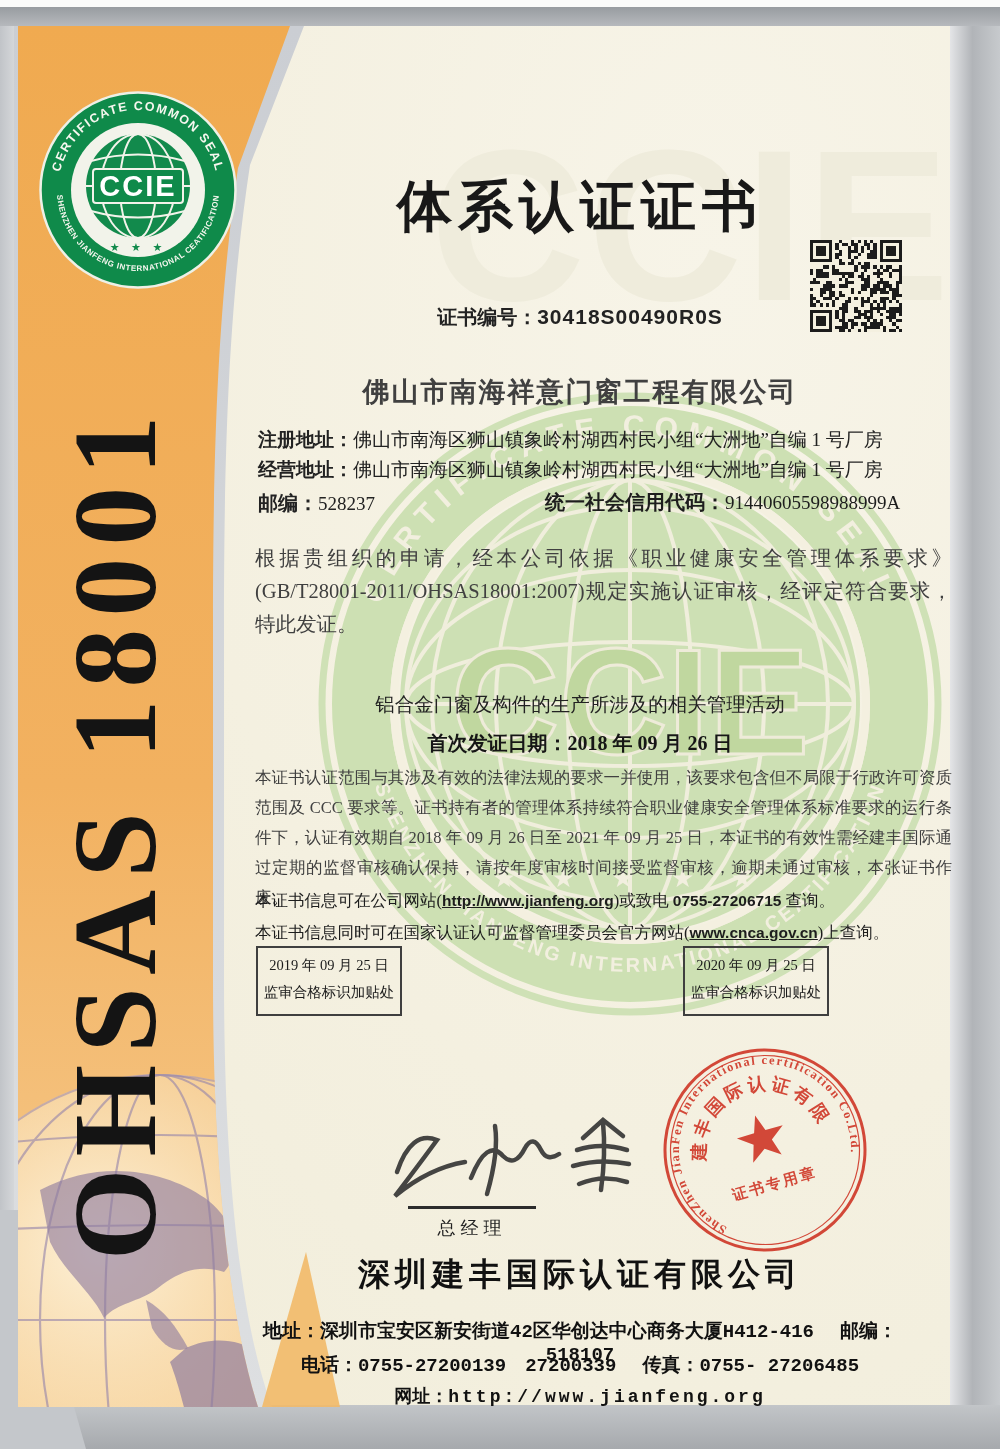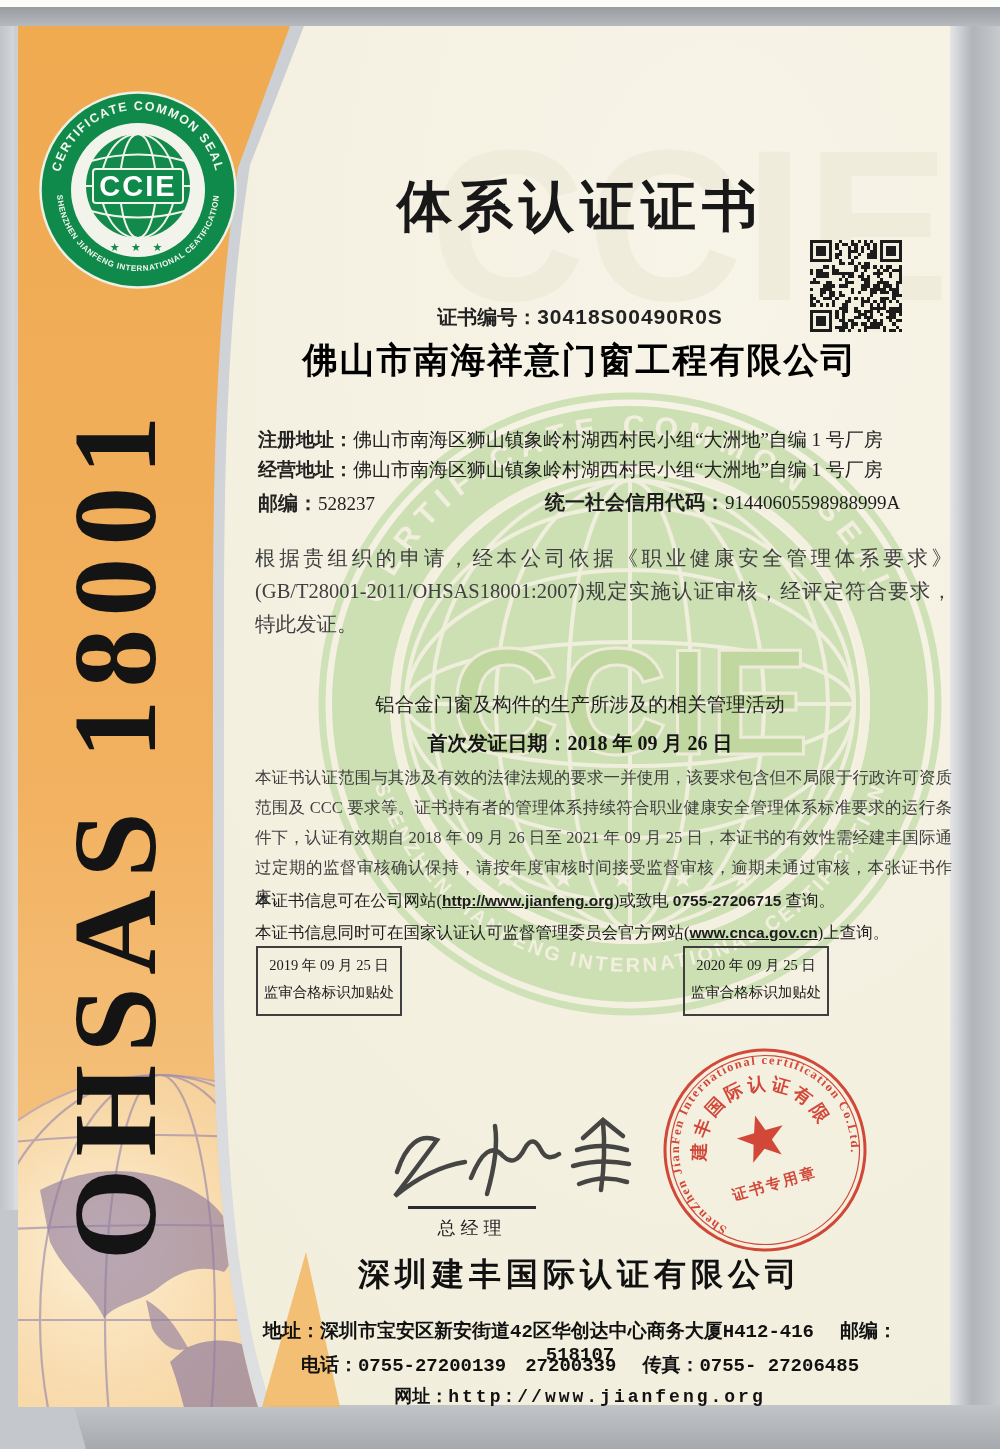--- a/index.html
+++ b/index.html
@@ -17,21 +17,21 @@
   
   #paper{left:18px;top:26px;width:932px;height:1379px;
     background:radial-gradient(ellipse at 75% 18%, #f7f4e8 0%, #f4f0e0 55%, #f1edda 100%);}
   .wm-ccie{left:430px;top:118px;font-size:215px;font-weight:bold;color:#efecdc;letter-spacing:2px;line-height:1;}
   
   .ctr{left:250px;width:660px;text-align:center;}
   .title1{top:96px;font-size:55px;color:#181818;letter-spacing:3px;}
   .title2{top:170px;font-size:55px;color:#181818;letter-spacing:6px;}
   .certno{top:304px;font-size:20px;color:#222;}
   .certno .num{font-size:21px;letter-spacing:1px;}
-  .company{top:337px;font-size:35px;color:#000000;letter-spacing:2px;}
+  .company{top:374px;font-size:27px;color:#404040;letter-spacing:2px;}
   .addr{left:258px;width:690px;font-size:19px;color:#222;}
   .lbl{font-weight:bold;}
   .para{left:255px;width:697px;text-align:justify;font-size:20.5px;line-height:33px;color:#404040;}
   .scopehead{top:648px;font-size:21.5px;color:#161616;letter-spacing:1px;}
   .scopetxt{top:691px;font-size:19.5px;color:#222;}
   .firstissue{top:730px;font-size:20px;color:#161616;}
   .validity{top:763px;font-size:16.5px;line-height:30px;}
   .infoline{left:255px;font-size:16.5px;color:#1d1d1d;text-align:right;}
   .infoline .url{font-family:"Liberation Sans","DejaVu Sans",sans-serif;font-weight:bold;text-decoration:underline;font-size:15.5px;}
   .infoline .tel{font-family:"Liberation Sans","DejaVu Sans",sans-serif;font-weight:bold;font-size:15.5px;}

